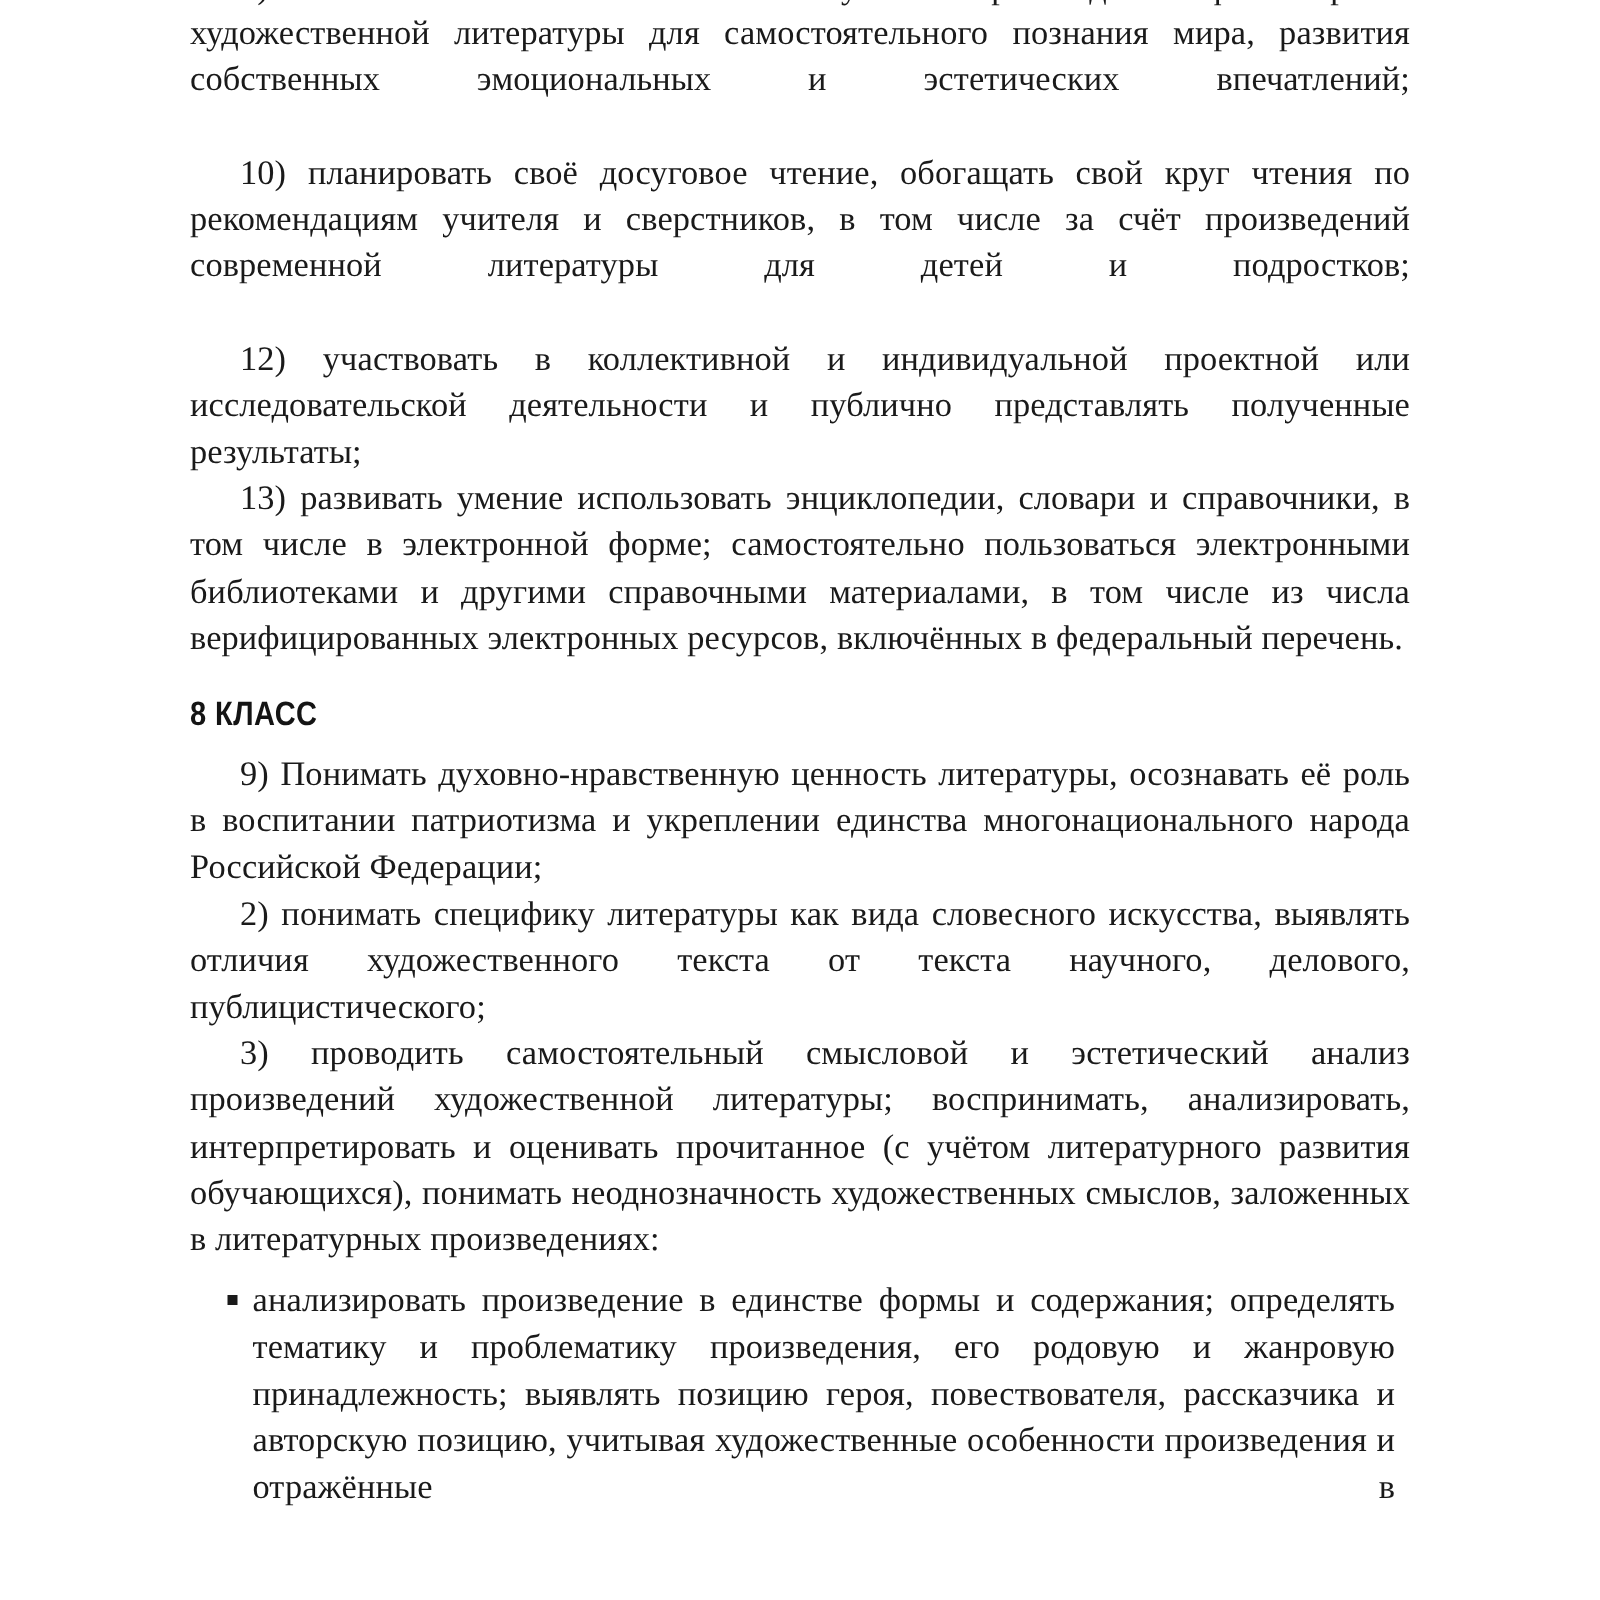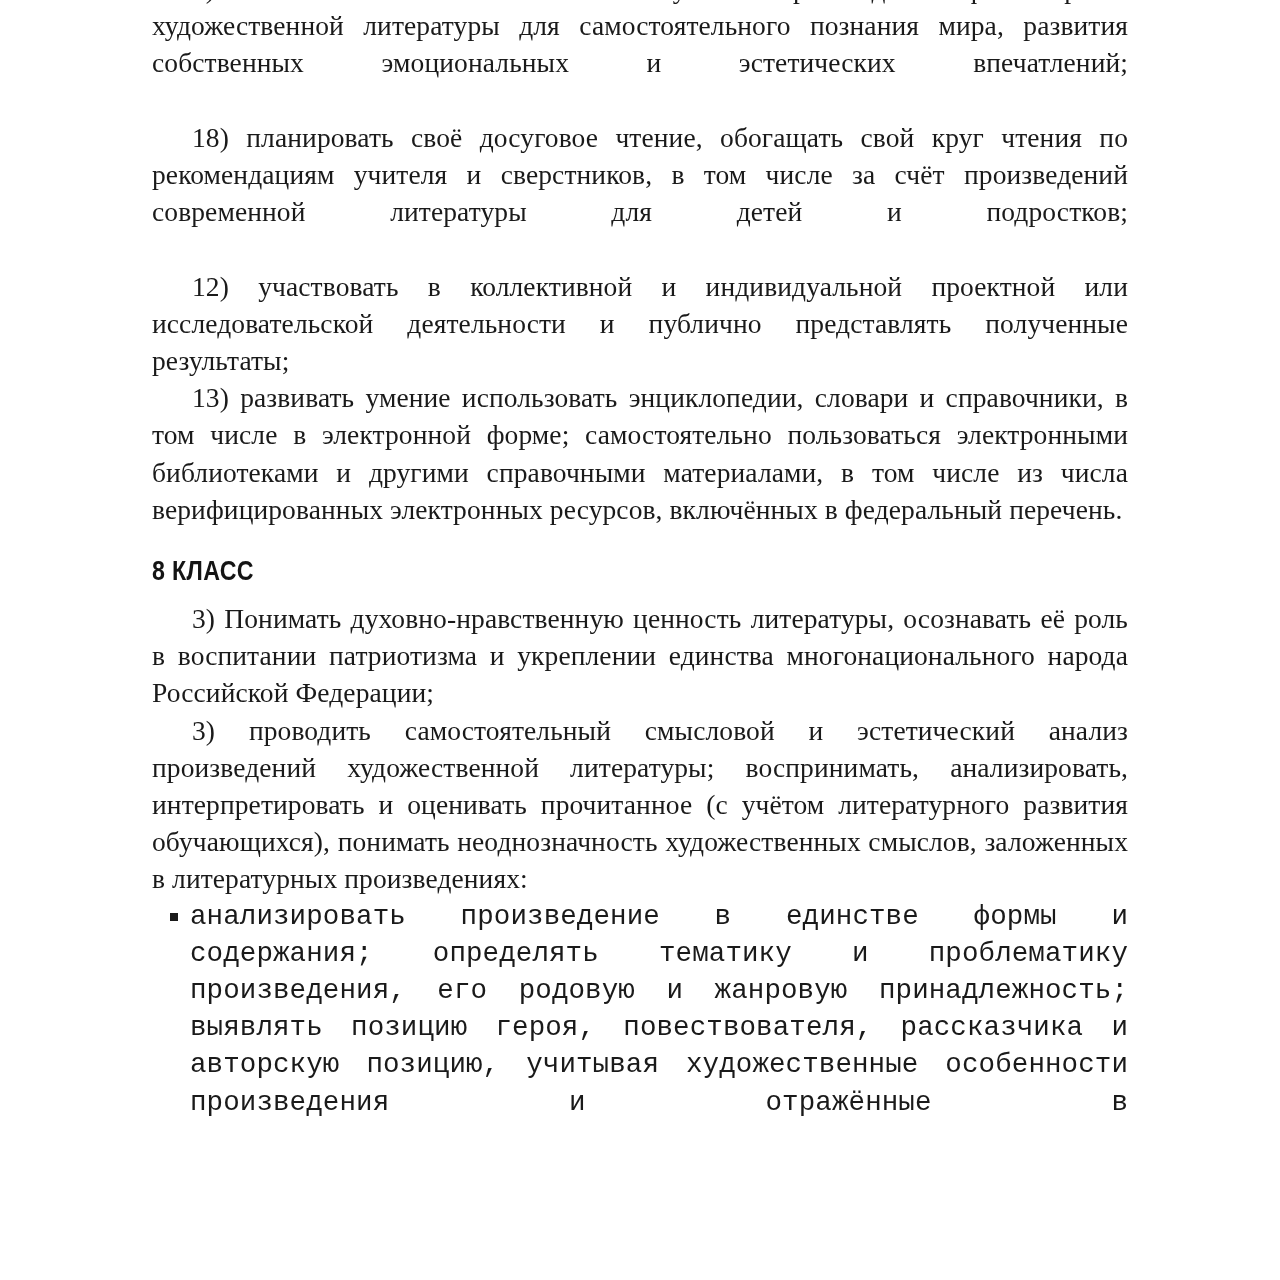--- a/index.html
+++ b/index.html
@@ -53,23 +53,22 @@
     transform-origin: left center;
     color: #141414;
     text-indent: 0;
   }
 
   .spacer-before-heading { height: 26px; }
   .spacer-after-heading  { height: 12px; }
 
   .bullet-list {
     list-style: none;
-    margin: 0;
+    margin: 12px;
     padding: 0;
-    font-family: Liberation Mono, monospace;
   }
   .bullet-item {
     position: relative;
     margin: 0;
     padding-left: 38px;
     font-size: 27.5px;
     line-height: 37.2px;
     text-align: justify;
     text-justify: inter-word;
     letter-spacing: 0.1px;
@@ -91,34 +90,35 @@
   }
 </style>
 </head>
 <body>
 
 <div class="page">
   <div class="column">
 
     <p class="para stretch">9) понимать важность чтения и изучения произведений фольклора и художественной литературы для самостоятельного познания мира, развития собственных эмоциональных и эстетических впечатлений;</p>
 
-    <p class="para stretch">18) планировать своё досуговое чтение, обогащать свой круг чтения по рекомендациям учителя и сверстников, в том числе за счёт произведений современной литературы для детей и подростков;</p>
+    <p class="para stretch">10) планировать своё досуговое чтение, обогащать свой круг чтения по рекомендациям учителя и сверстников, в том числе за счёт произведений современной литературы для детей и подростков;</p>
 
     <p class="para">12) участвовать в коллективной и индивидуальной проектной или исследовательской деятельности и публично представлять полученные результаты;</p>
 
     <p class="para">13) развивать умение использовать энциклопедии, словари и справочники, в том числе в электронной форме; самостоятельно пользоваться электронными библиотеками и другими справочными материалами, в том числе из числа верифицированных электронных ресурсов, включённых в федеральный перечень.</p>
 
     <div class="spacer-before-heading"></div>
 
     <h2 class="section-heading">8 КЛАСС</h2>
 
     <div class="spacer-after-heading"></div>
 
-    <p class="para">3) Понимать духовно-нравственную ценность литературы, осознавать её роль в воспитании патриотизма и укреплении единства многонационального народа Российской Федерации;</p>
+    <p class="para">9) Понимать духовно-нравственную ценность литературы, осознавать её роль в воспитании патриотизма и укреплении единства многонационального народа Российской Федерации;</p>
 
+    <p class="para">2) понимать специфику литературы как вида словесного искусства, выявлять отличия художественного текста от текста научного, делового, публицистического;</p>
 
     <p class="para">3) проводить самостоятельный смысловой и эстетический анализ произведений художественной литературы; воспринимать, анализировать, интерпретировать и оценивать прочитанное (с учётом литературного развития обучающихся), понимать неоднозначность художественных смыслов, заложенных в литературных произведениях:</p>
 
     <ul class="bullet-list">
       <li class="bullet-item stretch">
         <span class="bullet-mark"></span>
         <span>анализировать произведение в единстве формы и содержания; определять тематику и проблематику произведения, его родовую и жанровую принадлежность; выявлять позицию героя, повествователя, рассказчика и авторскую позицию, учитывая художественные особенности произведения и отражённые в</span>
       </li>
     </ul>
 

